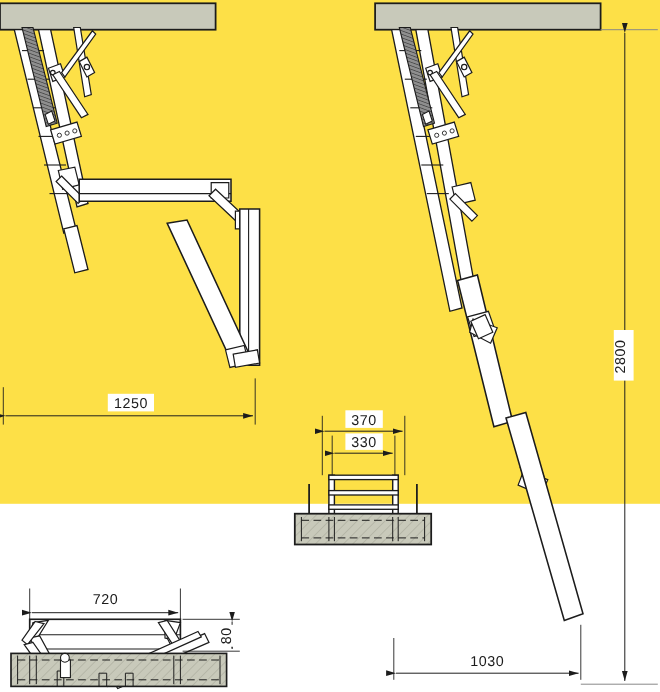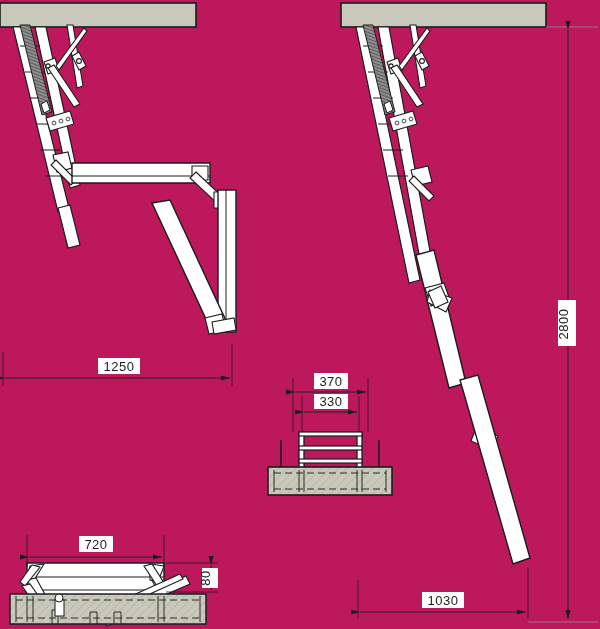--- a/index.html
+++ b/index.html
@@ -1,18 +1,18 @@
 <!DOCTYPE html>
 <html><head>
 <meta charset="utf-8">
 <style>
   html,body{margin:0;padding:0;background:#ffffff;}
   body{width:600px;height:629px;overflow:hidden;
        font-family:"Liberation Sans","DejaVu Sans",sans-serif;}
-  #stage{position:relative;width:600px;height:629px;background:#be185d;}
+  #stage{position:relative;width:600px;height:458px;background:#fde047;}
   #stage svg{position:absolute;top:0;left:0;}
   .dimtext{font-family:"Liberation Sans","DejaVu Sans",sans-serif;
            font-size:13px;fill:#1c1c1c;letter-spacing:.5px;}
 </style>
 </head>
 <body>
 
 <div id="stage">
 
 <svg width="600" height="629" viewBox="0 0 600 629">

